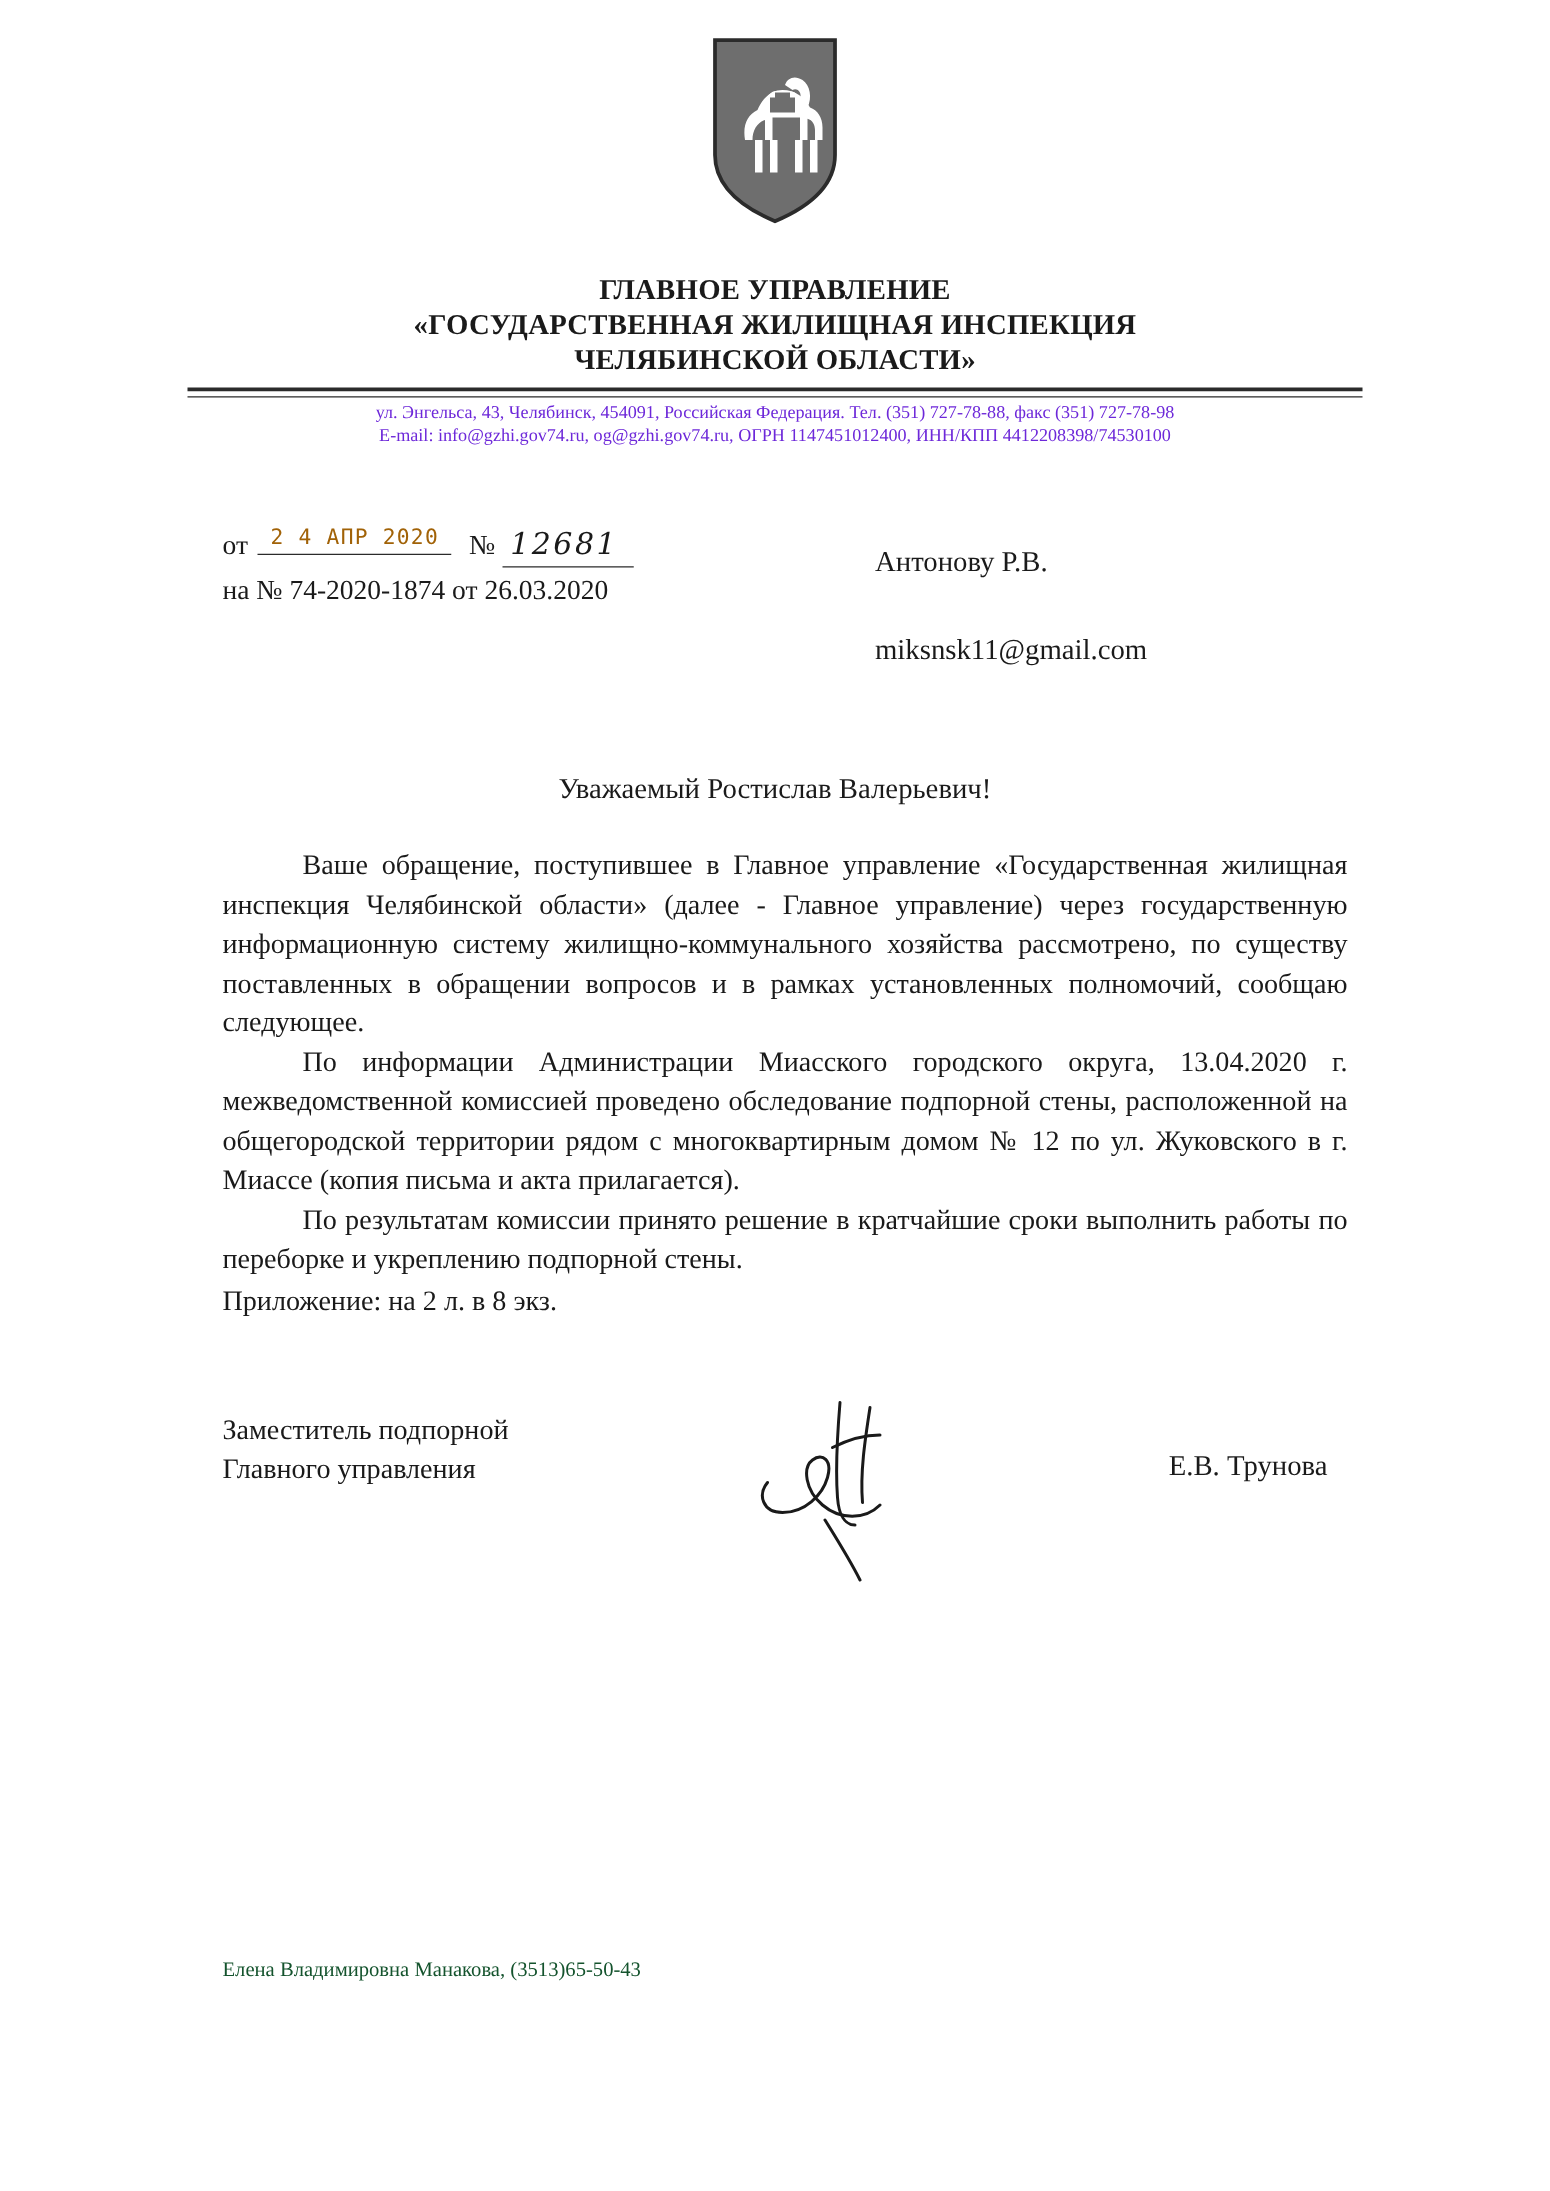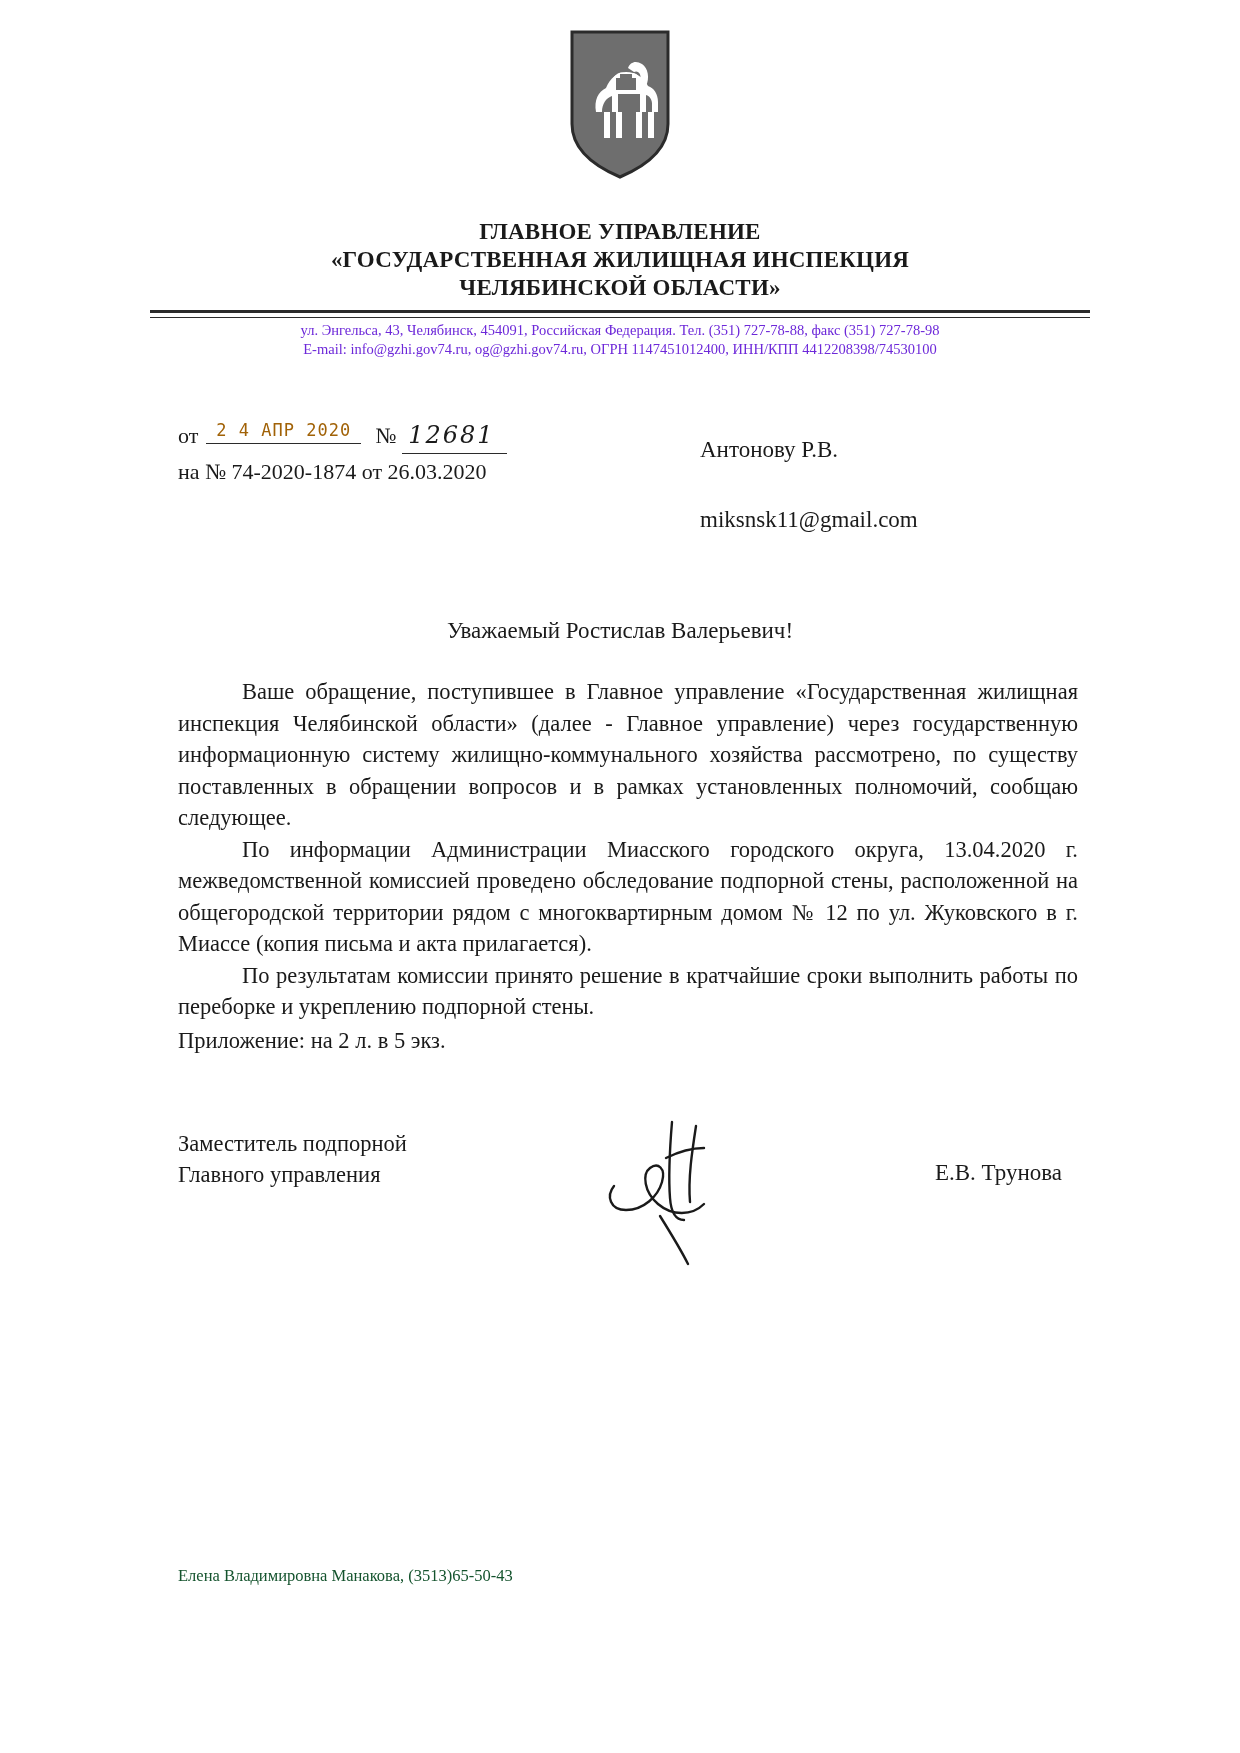--- a/index.html
+++ b/index.html
@@ -226,21 +226,21 @@
   </div>
 
   <div class="salutation">Уважаемый Ростислав Валерьевич!</div>
 
   <div class="body-text">
     <p>Ваше обращение, поступившее в Главное управление «Государственная жилищная инспекция Челябинской области» (далее - Главное управление) через государственную информационную систему жилищно-коммунального хозяйства рассмотрено, по существу поставленных в обращении вопросов и в рамках установленных полномочий, сообщаю следующее.</p>
     <p>По информации Администрации Миасского городского округа, 13.04.2020 г. межведомственной комиссией проведено обследование подпорной стены, расположенной на общегородской территории рядом с многоквартирным домом № 12 по ул. Жуковского в г. Миассе (копия письма и акта прилагается).</p>
     <p>По результатам комиссии принято решение в кратчайшие сроки выполнить работы по переборке и укреплению подпорной стены.</p>
   </div>
 
-  <div class="attachment">Приложение: на 2 л. в 5 экз.</div>
+  <div class="attachment">Приложение: на 2 л. в 8 экз.</div>
 
   <div class="sign-left">
     <div>Заместитель подпорной</div>
     <div>Главного управления</div>
   </div>
 
   <svg class="signature-svg" viewBox="0 0 150 160">
     <g fill="none" stroke="#1a1a1a" stroke-width="2.4" stroke-linecap="round">
       <path d="M14 74 C6 84 10 98 26 98 C44 98 58 84 62 70 C66 56 58 50 50 56
                C42 62 44 80 58 92 C72 104 92 104 104 92"></path>

